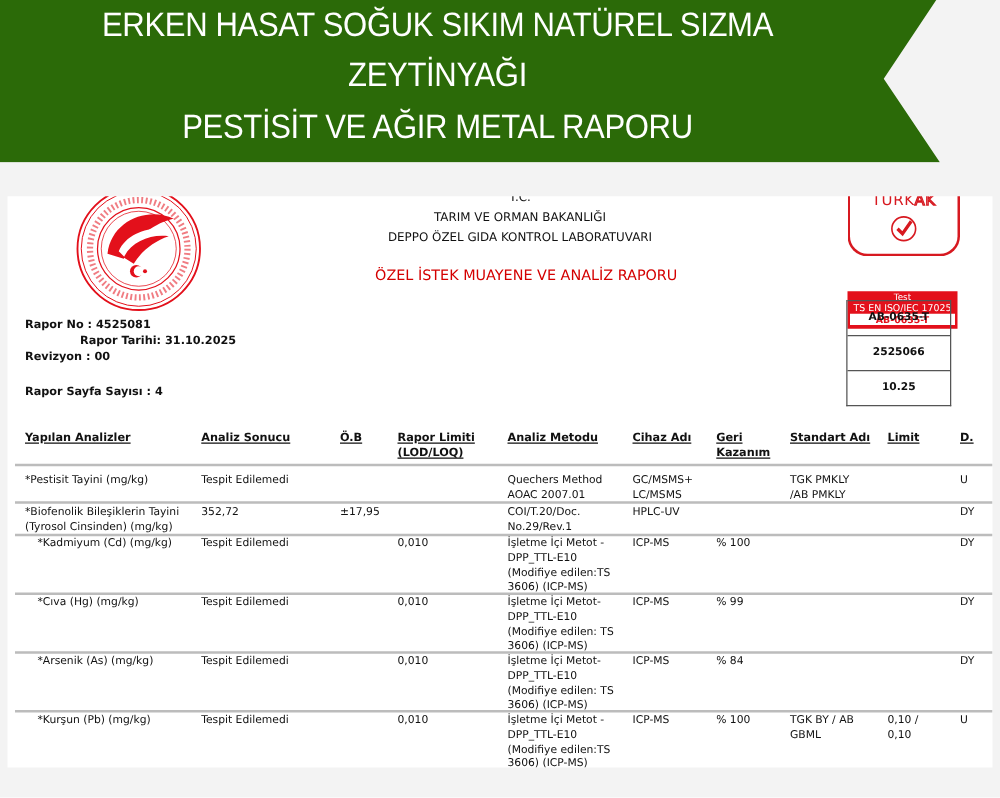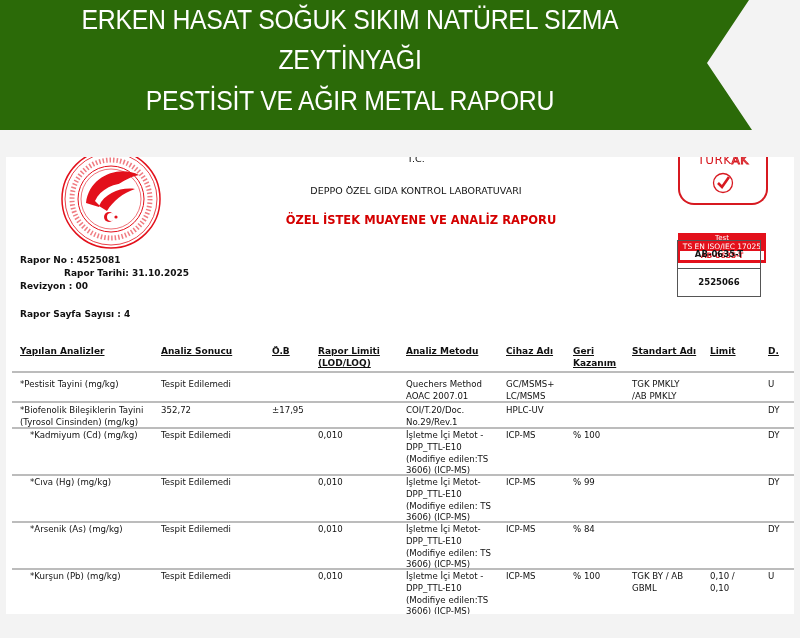--- a/index.html
+++ b/index.html
@@ -7,21 +7,21 @@
   .banner { position:absolute; left:0; top:0; width:752px; height:130px; background:#2b6a08;
     clip-path: polygon(0 0, 749px 0, 707px 63px, 752px 130px, 0 130px); }
   .banner-line { position:absolute; left:0; width:700px; text-align:center; color:#fff;
     font-family:"Liberation Sans", sans-serif; font-size:27px; letter-spacing:-0.3px; transform:scaleX(0.92); transform-origin:350px 0; }
   .bl1 { top:5px; } .bl2 { top:45px; } .bl3 { top:86px; }
 
   .page { position:absolute; left:6px; top:157px; width:788px; height:457px; background:#fff; overflow:hidden; }
   .seal { position:absolute; left:53px; top:-6px; width:104px; height:100px; }
   .hdr { position:absolute; left:260px; width:300px; text-align:center; font-size:9.5px; color:#111; }
   .h-tc { top:-4px; } .h-min { top:12px; } .h-lab { top:28px; }
-  .h-title { position:absolute; left:255px; width:320px; top:56px; text-align:center; font-size:11.5px; font-weight:bold; color:#d40000; }
+  .h-title { position:absolute; left:255px; width:320px; top:56px; text-align:center; font-size:11.5px; font-weight:normal; color:#d40000; }
 
   .turkak { position:absolute; left:672px; top:-6px; width:86px; height:52px; border:2px solid #d71920; border-top:none; border-radius:0 0 16px 16px; }
   .turkak-text { position:absolute; left:0; right:0; top:2px; text-align:center; font-size:12px; font-weight:normal; color:#d71920; letter-spacing:0.5px; }
   .turkak-text .ak { color:#fff; -webkit-text-stroke:1px #d71920; }
   .check { position:absolute; left:32px; top:21px; width:22px; height:22px; }
   .acc { position:absolute; left:672px; top:50px; width:88px; height:30px; background:#e3101b; color:#fff; text-align:center;margin-top:26px; }
   .acc .t1 { font-size:7px; line-height:8px; padding-top:1px; }
   .acc .t2 { font-size:7.5px; line-height:9px; }
   .acc .t3 { background:#fff; color:#e3101b; font-size:7.5px; font-weight:bold; margin:0 2px; line-height:9px; }
 
@@ -52,38 +52,40 @@
     <circle cx="52" cy="48" r="39" fill="none" stroke="#e3101b" stroke-width="5" stroke-dasharray="1.5 2" opacity="0.55"></circle>
     <path d="M27 52 C30 25 60 14 80 24 C70 26 52 34 40 56 Z" fill="#e3101b"></path>
     <path d="M36 50 C42 36 60 30 76 32 C62 36 50 44 44 58 Z" fill="#fff"></path>
     <path d="M40 55 C46 42 62 36 76 38 C64 42 54 50 48 60 Z" fill="#e3101b"></path>
     <circle cx="50" cy="66" r="5" fill="#e3101b"></circle>
     <circle cx="52" cy="66" r="4" fill="#fff"></circle>
     <circle cx="57" cy="66" r="1.6" fill="#e3101b"></circle>
   </svg>
 
   <div class="hdr h-tc">T.C.</div>
+  <div class="hdr h-min">TARIM VE ORMAN BAKANLIĞI</div>
   <div class="hdr h-lab">DEPPO ÖZEL GIDA KONTROL LABORATUVARI</div>
   <div class="h-title">ÖZEL İSTEK MUAYENE VE ANALİZ RAPORU</div>
 
   <div class="turkak">
     <div class="turkak-text"><span>TÜRK</span><span class="ak">AK</span></div>
     <svg class="check" viewBox="0 0 22 22">
       <circle cx="11" cy="11" r="9.5" fill="none" stroke="#d71920" stroke-width="1.3"></circle>
       <path d="M6 11 L10 15 L17 5" fill="none" stroke="#d71920" stroke-width="2.6"></path>
     </svg>
   </div>
   <div class="acc">
     <div class="t1">Test</div>
     <div class="t2">TS EN ISO/IEC 17025</div>
     <div class="t3">AB-0635-T</div>
   </div>
   <div class="idbox">
     <div>AB-0635-T</div>
     <div>2525066</div>
+    <div>10.25</div>
   </div>
 
   <div class="meta m1">Rapor No : 4525081</div>
   <div class="meta m2">Rapor Tarihi: 31.10.2025</div>
   <div class="meta m3">Revizyon : 00</div>
   <div class="meta m4">Rapor Sayfa Sayısı : 4</div>
 
   <div class="th" style="left:14px">Yapılan Analizler</div>
   <div class="th" style="left:155px">Analiz Sonucu</div>
   <div class="th" style="left:266px">Ö.B</div>

